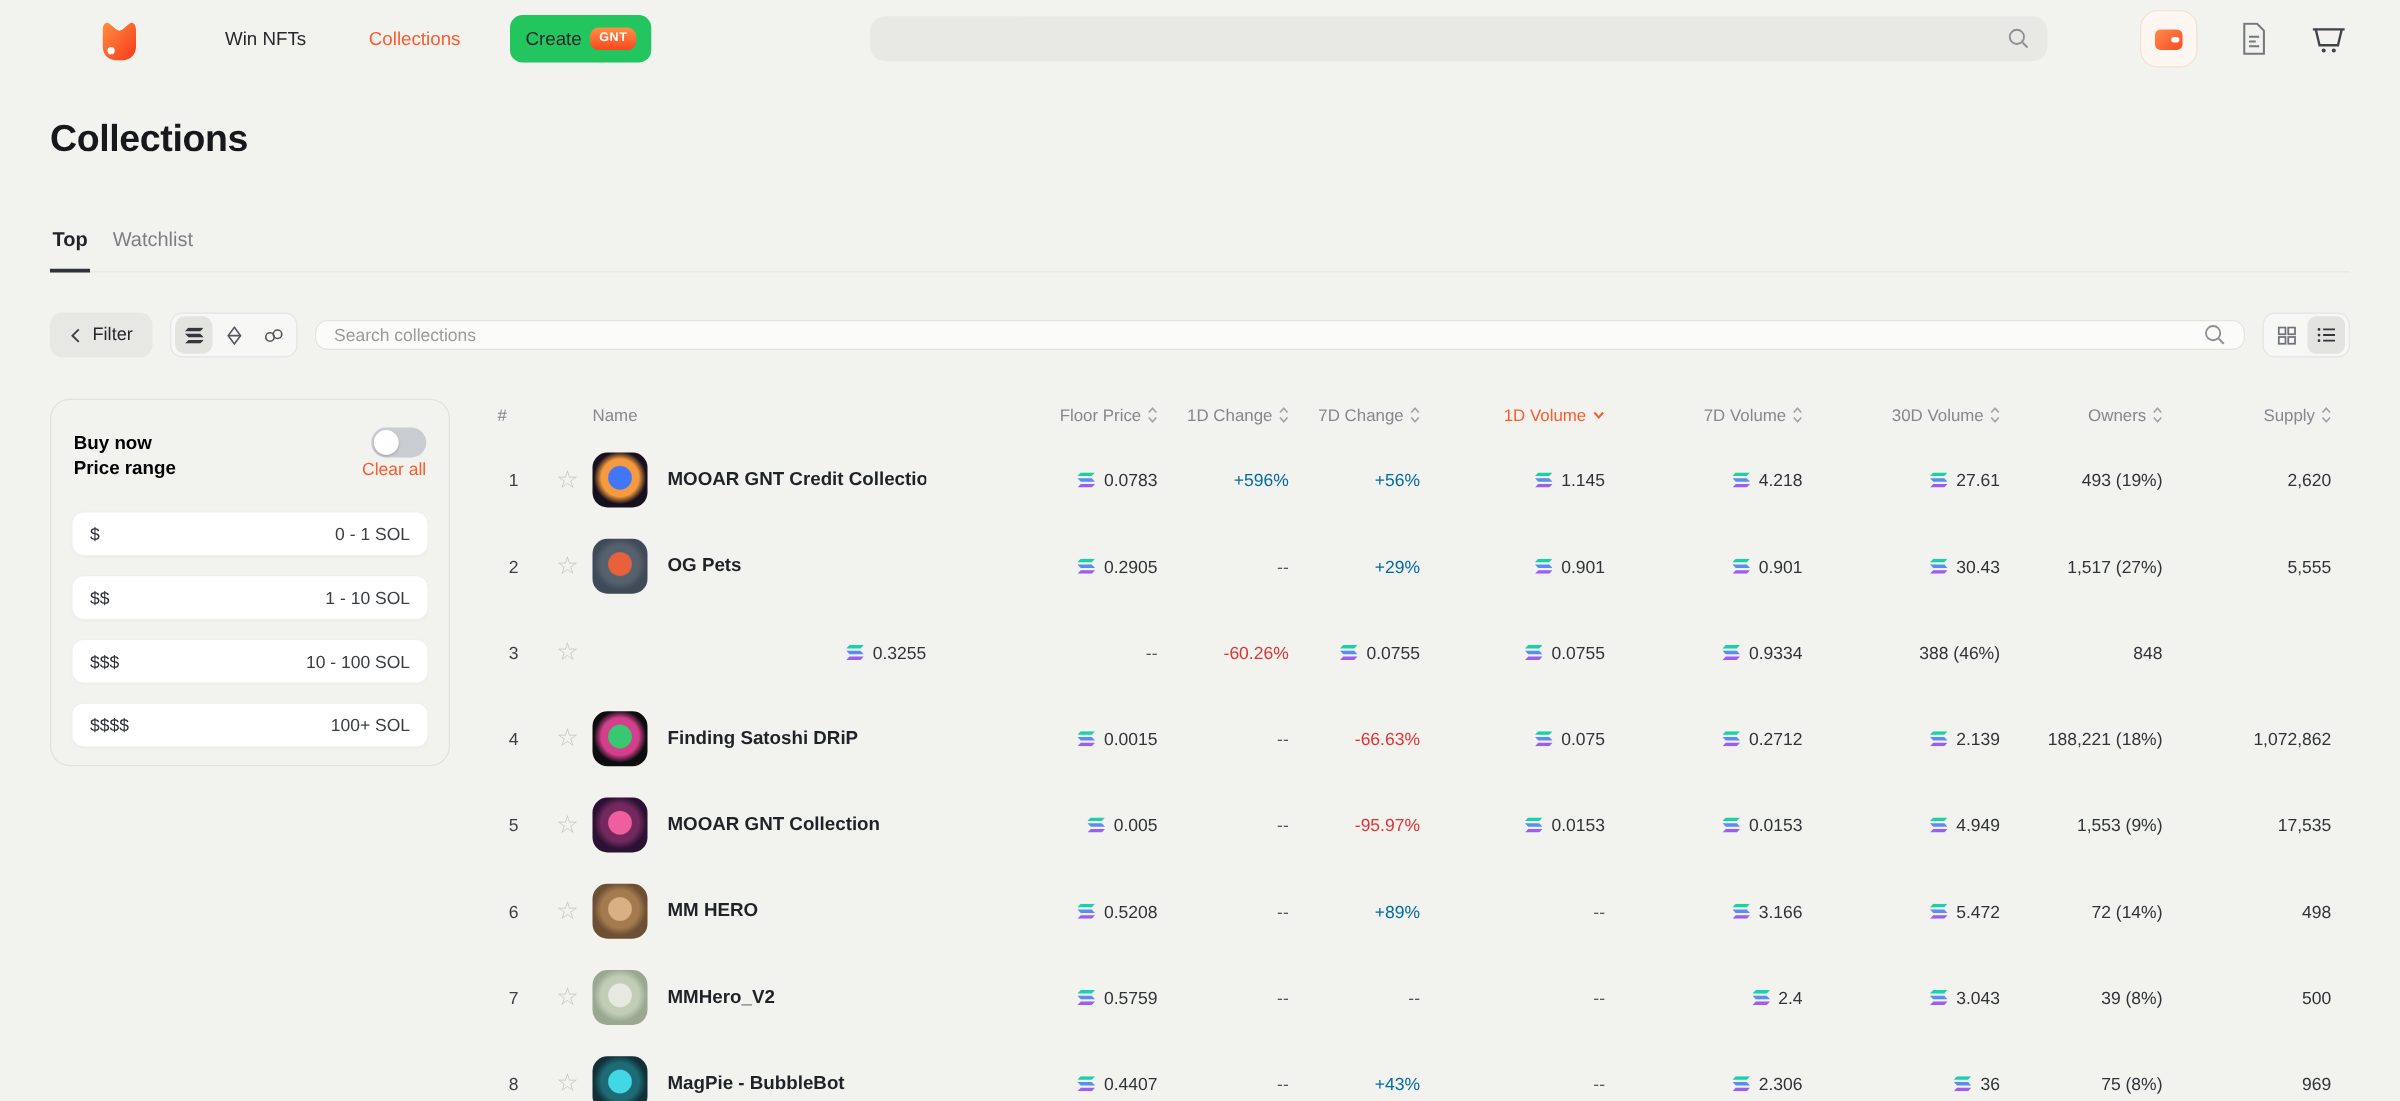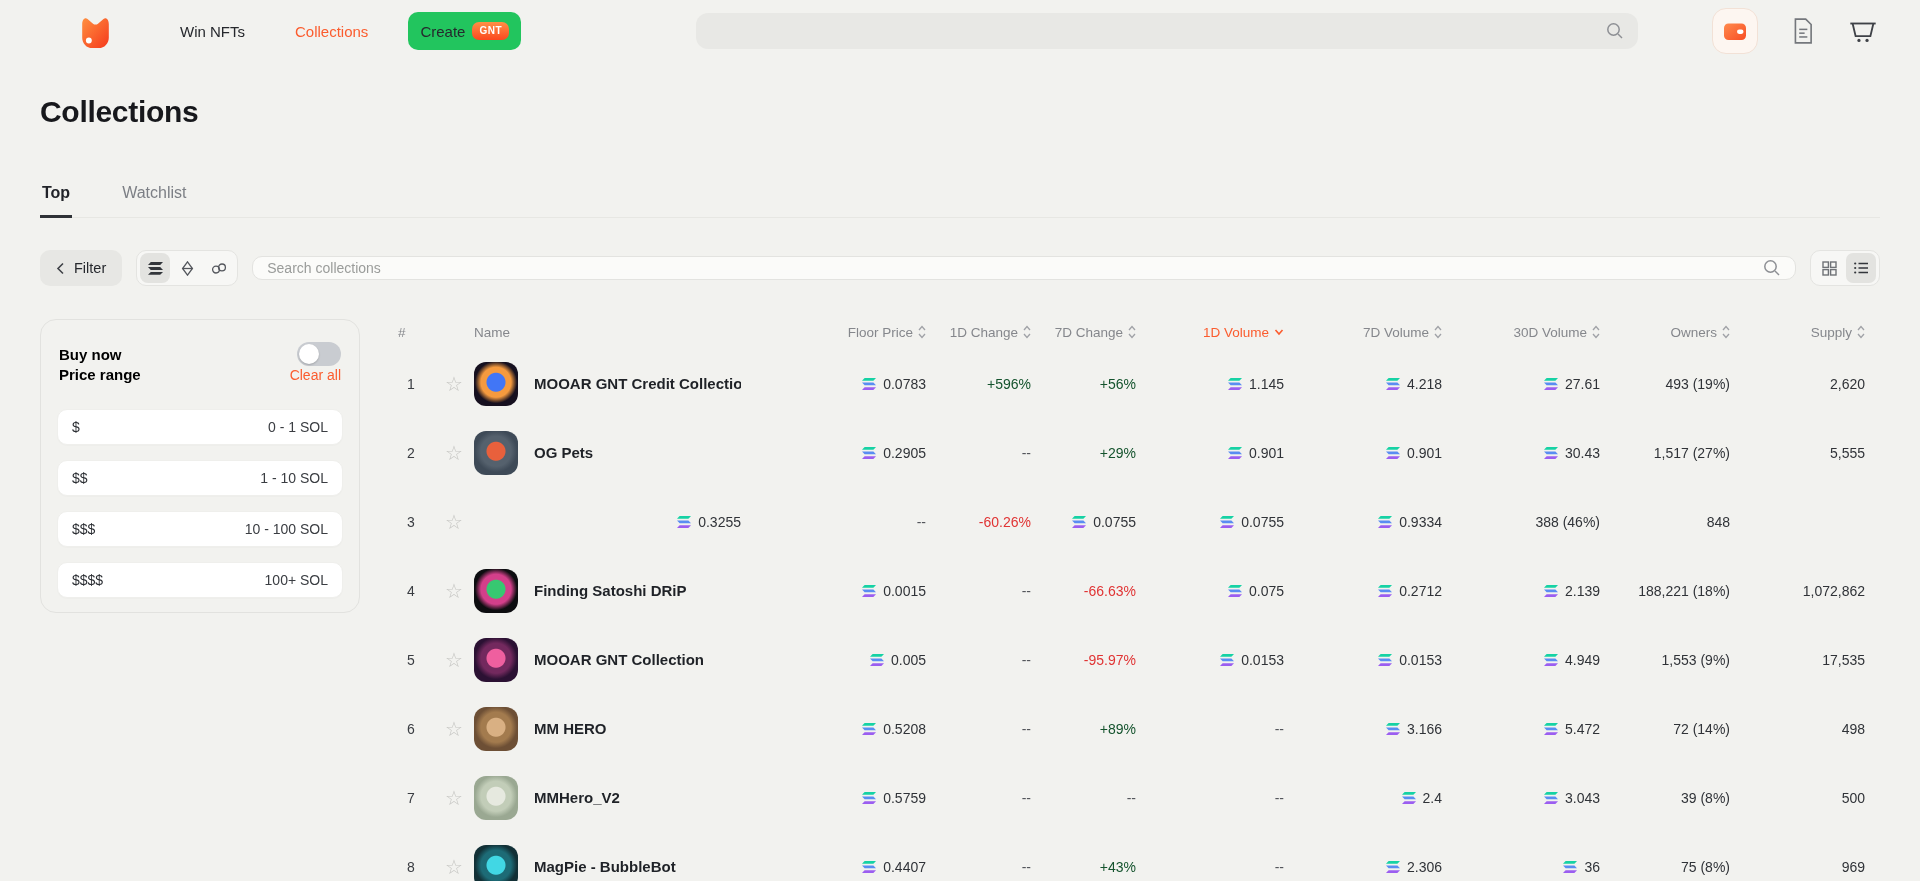--- a/index.html
+++ b/index.html
@@ -39,21 +39,21 @@
     width:46px; height:46px; border-radius:14px; background:#fdf6f1;
     border:1px solid #f2e1d6; display:flex; align-items:center; justify-content:center;
     cursor:pointer;
   }
   .icon-btn { background:none; border:none; cursor:pointer; }
 
   
   .main { padding:0 40px; }
   .page-title { margin-top:33px; font-size:30px; font-weight:800; color:#17181c; letter-spacing:-0.3px; }
 
-  .tabs { margin-top:55px; display:flex; gap:48px; border-bottom:1px solid #e7e7e3; }
+  .tabs { margin-top:55px; display:flex; gap:16px; border-bottom:1px solid #e7e7e3; }
   .tab { font-size:16px; padding:0 2px 13px; cursor:pointer; color:#7c7f85; }
   .tab.active { color:#212329; font-weight:700; border-bottom:3px solid #2f3237; margin-bottom:-1px; }
 
   
   .filter-row { margin-top:32px; display:flex; align-items:center; gap:14px; }
   .filter-btn {
     height:36px; display:flex; align-items:center; gap:9px; padding:0 16px;
     background:#e7e7e4; border:none; border-radius:10px; font-size:14.5px; font-weight:500;
     color:#26282d; cursor:pointer; font-family:"Liberation Sans", sans-serif;
   }
@@ -117,21 +117,21 @@
   .trow { height:69px; cursor:pointer; }
   .c { font-size:14px; color:#303338; }
   .rank { padding-left:9px; font-size:14px; color:#3a3d42; }
   .star { font-size:20px; color:#c6c6c3; text-align:center; line-height:1; cursor:pointer; }
   .namecell { display:flex; align-items:center; gap:16px; min-width:0; }
   .thumb { width:44px; height:44px; border-radius:12px; flex:0 0 auto; }
   .cname { font-size:15px; font-weight:700; color:#1f2227; white-space:nowrap; overflow:hidden; }
   .num { display:flex; align-items:center; justify-content:flex-end; gap:7px; white-space:nowrap; }
   .num .sol { flex:0 0 auto; }
   .ch { font-weight:500; }
-  .pos { color:#14532d; }
+  .pos { color:#0369a1; }
   .neg { color:#e03434; }
   .dash { color:#54565c; }
 </style>
 </head>
 <body>
 
 <svg class="defs" aria-hidden="true">
   <defs>
     <linearGradient id="logo-grad" x1="0" y1="0" x2="1" y2="1">
       <stop offset="0" stop-color="#ff8f3f"></stop>

